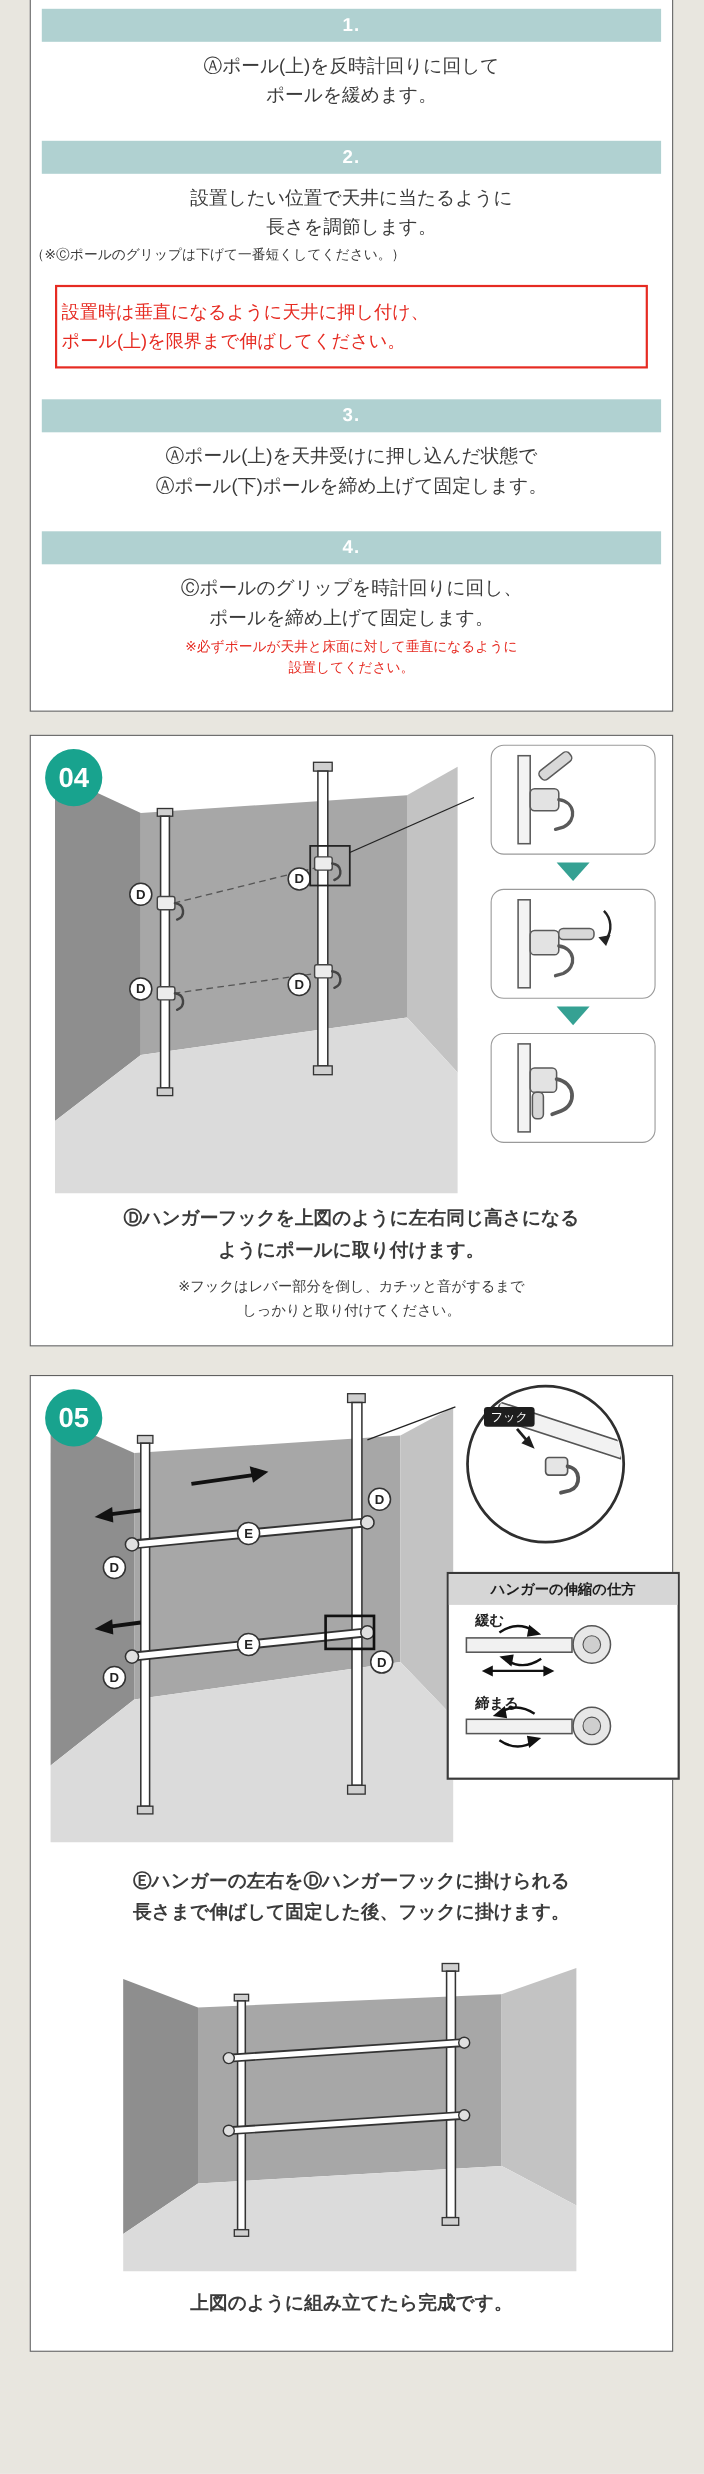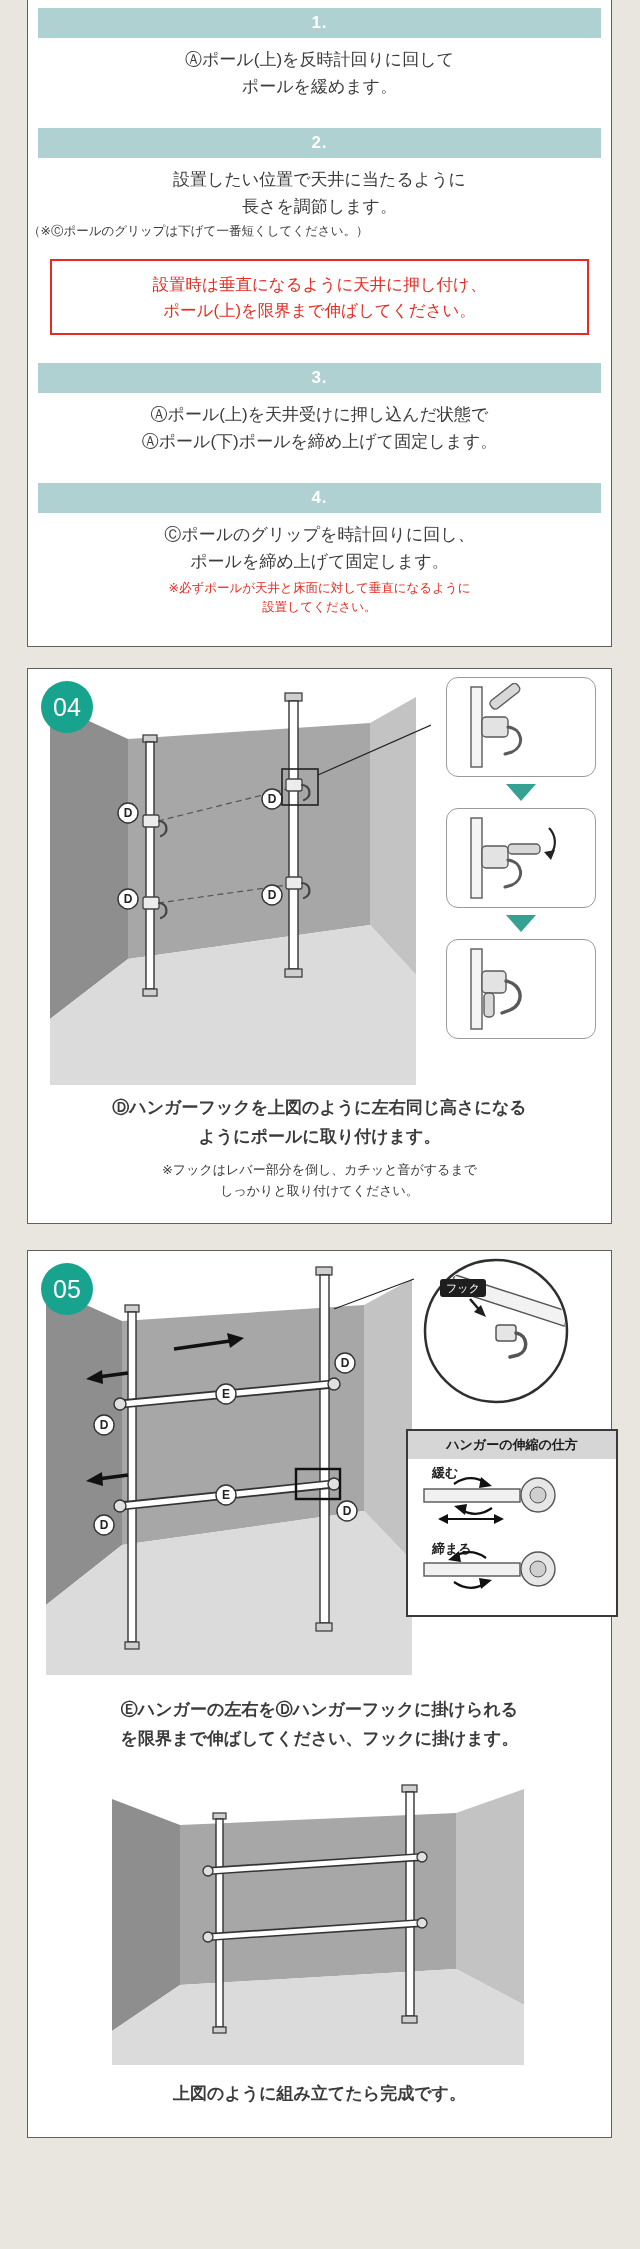--- a/index.html
+++ b/index.html
@@ -7,27 +7,27 @@
   .page{position:relative;width:640px;height:2249px;background:#e8e6df;overflow:hidden;}
   .card{position:absolute;left:27px;width:585px;background:#fff;border:1px solid #606060;box-sizing:border-box;}
   .card1{top:-3px;height:650px;padding-top:10px;}
   .card2{top:668px;height:556px;}
   .card3{top:1250px;height:888px;}
   .step-bar{margin:0 10px;height:30px;background:#b0d1d1;display:flex;align-items:center;justify-content:center;
             color:#fff;font-weight:bold;font-size:17px;letter-spacing:1px;}
   .step-bar.mt{margin-top:28px;}
   .step-text{margin:8px 6px 0;text-align:center;font-size:17px;line-height:27px;color:#3b3b3b;}
   .step-note{margin-top:2px;text-align:left;font-size:12.5px;line-height:19px;color:#3b3b3b;}
-  .warn-box{margin:18px 22px 0;border:2px solid #e62b22;color:#e62b22;text-align:center;
+  .warn-box{margin:18px 22px 0;border:2px solid #e62b22;color:#e62b22;
             font-size:16.5px;line-height:26px;padding:10px 4px;background:#fff;}
   .red-note{margin-top:4px;text-align:center;color:#e62b22;font-size:12.5px;line-height:19px;}
   .illus04{position:relative;height:418px;}
   .illus05{position:relative;height:428px;}
   .badge{position:absolute;left:13px;top:12px;width:52px;height:52px;border-radius:50%;background:#18a38e;
-         color:#fff;font-weight:normal;font-size:25px;display:flex;align-items:center;justify-content:center;z-index:5;}
+         color:#fff;font-weight:bold;font-size:25px;display:flex;align-items:center;justify-content:center;z-index:5;}
   .room-svg{position:absolute;left:8px;top:4px;}
   .panel04{position:absolute;right:12px;top:8px;width:156px;}
   .frame{width:150px;height:100px;border:1.5px solid #9a9a9a;border-radius:12px;background:#fff;
          display:flex;align-items:center;justify-content:center;margin:0 auto;box-sizing:border-box;}
   .tri-down{width:0;height:0;border-left:15px solid transparent;border-right:15px solid transparent;
             border-top:17px solid #35a193;margin:7px auto;}
   .caption{margin-top:6px;text-align:center;font-size:17px;line-height:29px;color:#3b3b3b;font-weight:bold;}
   .small-note{margin-top:8px;text-align:center;font-size:13px;line-height:21px;color:#3b3b3b;}
   .inset{position:absolute;left:392px;top:4px;}
   .panel05{position:absolute;left:378px;top:178px;width:212px;border:2px solid #3a3a3a;background:#fff;box-sizing:border-box;}
@@ -321,21 +321,21 @@
             <polygon points="40,101 51,92 53,103" fill="#111"></polygon>
             <path d="M46,123 q16,11 32,1" fill="none" stroke="#111" stroke-width="2.2"></path>
             <polygon points="84,121 73,130 71,119" fill="#111"></polygon>
           </g>
         </svg>
       </div>
     </div>
 
     <div class="caption c05">
       <div>Ⓔハンガーの左右をⒹハンガーフックに掛けられる</div>
-      <div>を限界まで伸ばしてください、フックに掛けます。</div>
+      <div>長さまで伸ばして固定した後、フックに掛けます。</div>
     </div>
 
     <div class="final-illus">
       <svg width="440" height="292" viewBox="0 0 440 292">
         <polygon points="12,26 80,52 80,212 12,258" fill="#8e8e8e"></polygon>
         <polygon points="80,52 356,40 356,196 80,212" fill="#a7a7a7"></polygon>
         <polygon points="356,40 424,16 424,232 356,196" fill="#c3c3c3"></polygon>
         <polygon points="12,258 80,212 356,196 424,232 424,292 12,292" fill="#dbdbdb"></polygon>
 
         <g>

